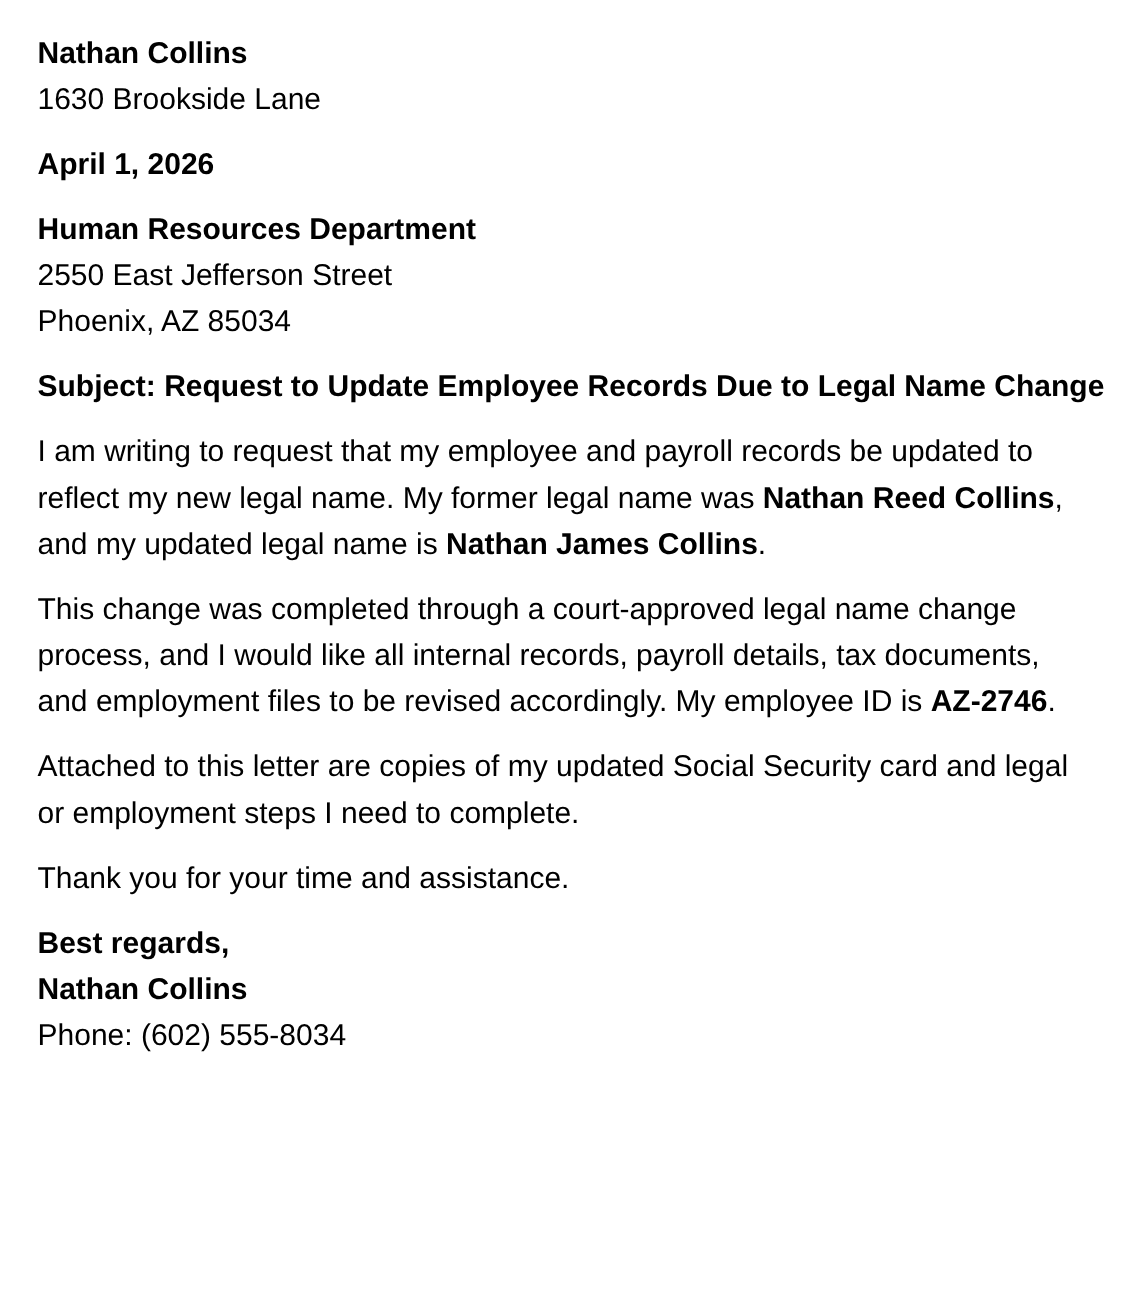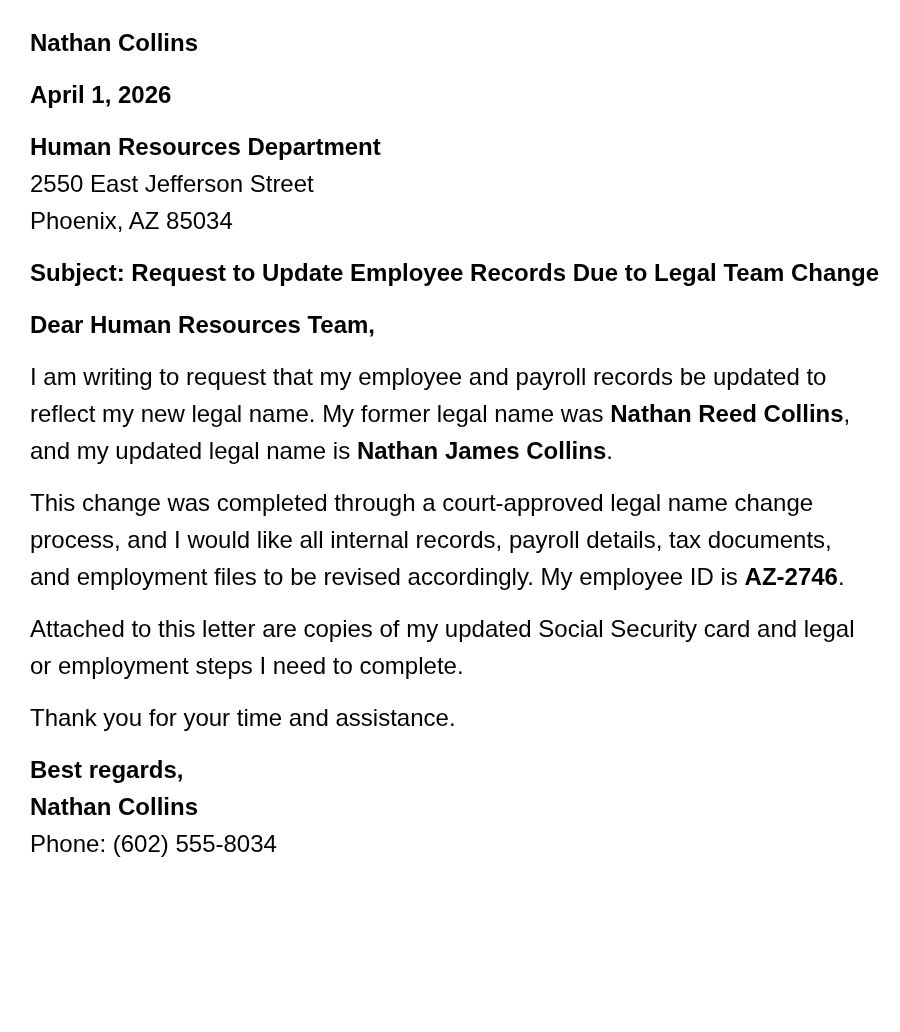--- a/index.html
+++ b/index.html
@@ -32,39 +32,37 @@
     display: inline;
   }
 </style>
 </head>
 <body>
 
 <div class="page">
 
   <div class="block">
     <div class="line bold">Nathan Collins</div>
+    <div class="line">1630 Brookside Lane</div>
   </div>
 
   <div class="block">
     <div class="line bold">April 1, 2026</div>
   </div>
 
   <div class="block">
     <div class="line bold">Human Resources Department</div>
     <div class="line">2550 East Jefferson Street</div>
     <div class="line">Phoenix, AZ 85034</div>
   </div>
 
   <div class="block">
-    <div class="line bold">Subject: Request to Update Employee Records Due to Legal Team Change</div>
+    <div class="line bold">Subject: Request to Update Employee Records Due to Legal Name Change</div>
   </div>
 
-  <div class="block">
-    <div class="line bold">Dear Human Resources Team,</div>
-  </div>
 
   <div class="block">
     <div class="line"><span>I am writing to request that my employee and payroll records be updated to</span></div>
     <div class="line"><span>reflect my new legal name. My former legal name was </span><strong>Nathan Reed Collins</strong><span>,</span></div>
     <div class="line"><span>and my updated legal name is </span><strong>Nathan James Collins</strong><span>.</span></div>
   </div>
 
   <div class="block">
     <div class="line"><span>This change was completed through a court-approved legal name change</span></div>
     <div class="line"><span>process, and I would like all internal records, payroll details, tax documents,</span></div>

